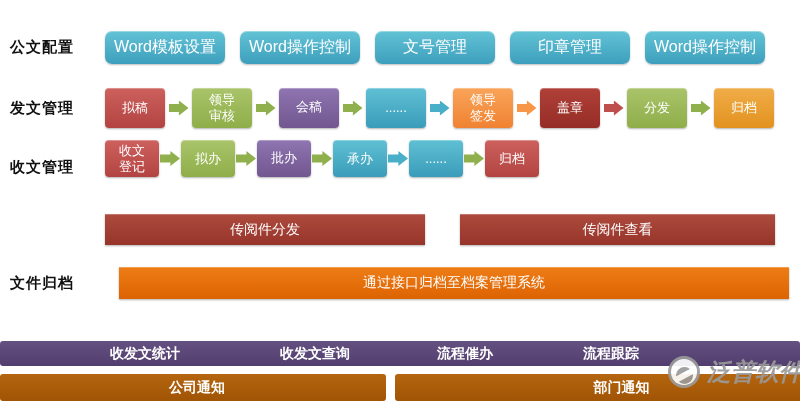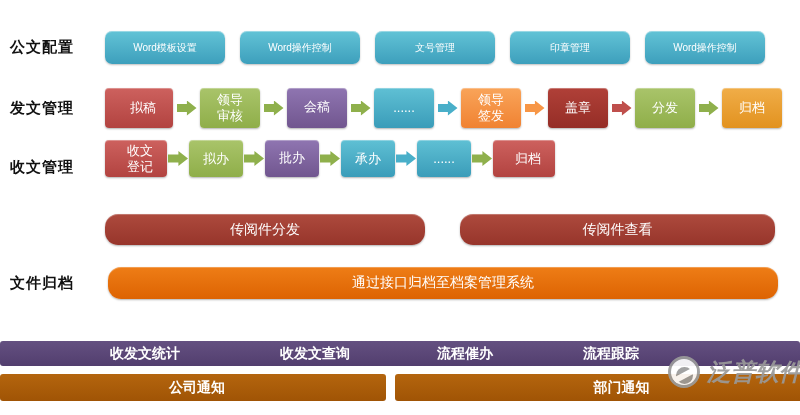--- a/index.html
+++ b/index.html
@@ -8,56 +8,56 @@
     font-family:"Liberation Sans","DejaVu Sans",sans-serif;overflow:hidden;
   }
   
   .row-label{
     position:absolute;left:10px;width:92px;color:#111;font-weight:bold;
     font-size:15px;letter-spacing:1px;display:flex;align-items:center;
   }
   
   .config-row{position:absolute;left:105px;top:31px;display:flex;gap:15px;}
   .cfg-btn{
-    width:120px;height:33px;border-radius:7px;color:#fff;font-size:10px;
+    width:120px;height:33px;border-radius:7px;color:#fff;font-size:16px;
     display:flex;align-items:center;justify-content:center;
     background:linear-gradient(180deg,#62c3d6,#3d9fbc);
     box-shadow:0 1px 2px rgba(0,0,0,.25), inset 0 1px 0 rgba(255,255,255,.35);
   }
   
   .flow-row{position:absolute;display:flex;align-items:center;}
   .box{
     border-radius:4px;color:#fff;font-size:13px;line-height:1.2;text-align:center;
     display:flex;align-items:center;justify-content:center;white-space:pre-line;
     box-shadow:0 1px 2px rgba(0,0,0,.3), inset 0 1px 0 rgba(255,255,255,.3);
   }
   .row-send .box{width:60px;height:40px;}
   .row-receive .box{width:54px;height:37px;}
   .arrow{
     width:20px;height:15px;flex:0 0 auto;
     clip-path:polygon(0% 24%,52% 24%,52% 0%,100% 50%,52% 100%,52% 76%,0% 76%);
   }
   .row-send .arrow{margin:0 3.5px;}
   .row-receive .arrow{margin:0 1px;}
   
-  .c-red{background:linear-gradient(180deg,#cd615e,#b24340);padding-left:8px;}
+  .c-red{background:linear-gradient(180deg,#cd615e,#b24340);}
   .c-green{background:linear-gradient(180deg,#a9c46a,#8fae49);}
   .c-purple{background:linear-gradient(180deg,#8f75b1,#71568f);font-family:Liberation Mono, monospace;}
   .c-teal{background:linear-gradient(180deg,#5fc0d4,#3a9cb9);}
   .c-orange{background:linear-gradient(180deg,#f9a459,#f08232);}
   .c-amber{background:linear-gradient(180deg,#f0ad48,#e2921f);}
   .c-darkred{background:linear-gradient(180deg,#b04038,#952d26);}
   
   .a-green{background:#8fb04c;}
   .a-teal{background:#49afc9;}
   .a-orange{background:#f79646;}
   .a-red{background:#bf4f4c;}
   
   .wbar{
-    position:absolute;border-radius:13px;color:#fff;font-size:14px;
+    position:absolute;border-radius:0;color:#fff;font-size:14px;
     display:flex;align-items:center;justify-content:center;
     box-shadow:0 1px 2px rgba(0,0,0,.3), inset 0 1px 0 rgba(255,255,255,.25);
   }
   .brick{background:linear-gradient(180deg,#ad4a3d,#97352b);}
   .orangebar{background:linear-gradient(180deg,#ee7d16,#dd6302);}
   
   .stats-bar{
     position:absolute;left:0;top:341px;width:800px;height:25px;border-radius:3px;
     background:linear-gradient(180deg,#645081,#523e6e);
   }
@@ -140,21 +140,21 @@
     <span class="arrow a-teal"></span>
     <div class="box c-teal">......</div>
     <span class="arrow a-green"></span>
     <div class="box c-red">归档</div>
   </div>
 
   <div class="wbar brick" style="left:105px;top:214px;width:320px;height:31px">传阅件分发</div>
   <div class="wbar brick" style="left:460px;top:214px;width:315px;height:31px">传阅件查看</div>
 
   <div class="row-label" style="top:267px;height:32px">文件归档</div>
-  <div class="wbar orangebar" style="left:108px;top:267px;width:670px;height:32px">通过接口归档至档案管理系统</div>
+  <div class="wbar orangebar" style="left:119px;top:267px;width:670px;height:32px">通过接口归档至档案管理系统</div>
 
   <div class="stats-bar">
     <span class="stat-item" style="left:145px">收发文统计</span>
     <span class="stat-item" style="left:315px">收发文查询</span>
     <span class="stat-item" style="left:465px">流程催办</span>
     <span class="stat-item" style="left:611px">流程跟踪</span>
   </div>
 
   <div class="notice-bar" style="left:0;width:378px">公司通知</div>
   <div class="notice-bar" style="left:395px;width:437px">部门通知</div>

